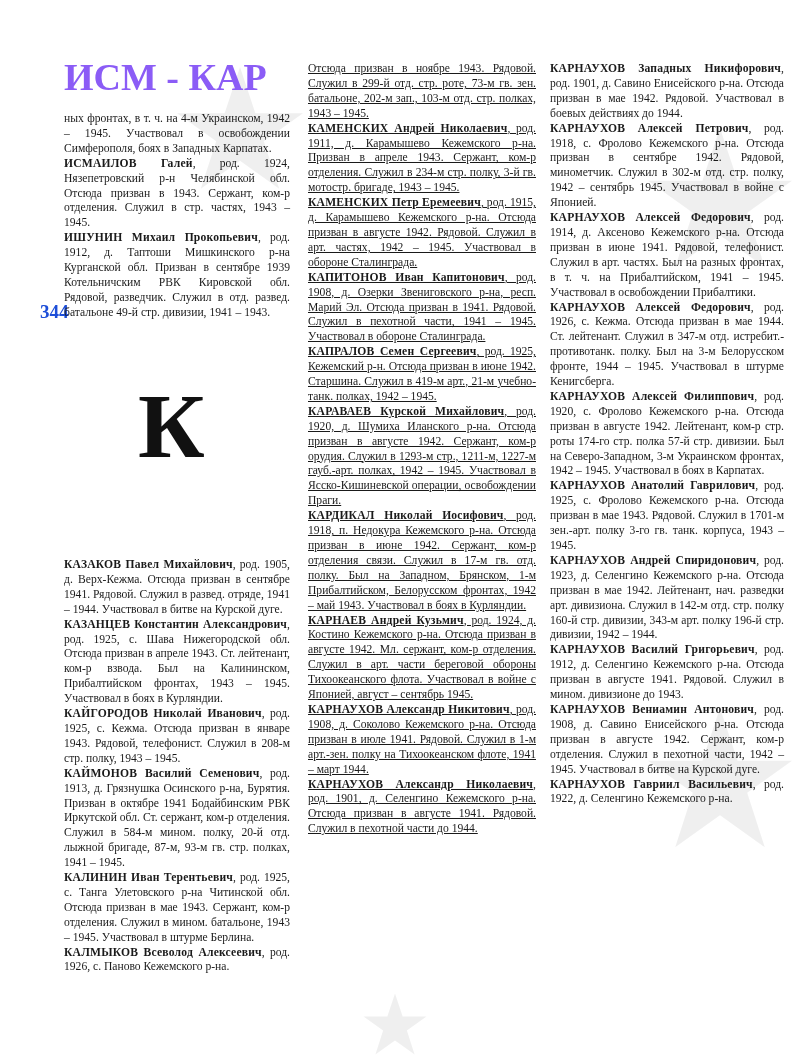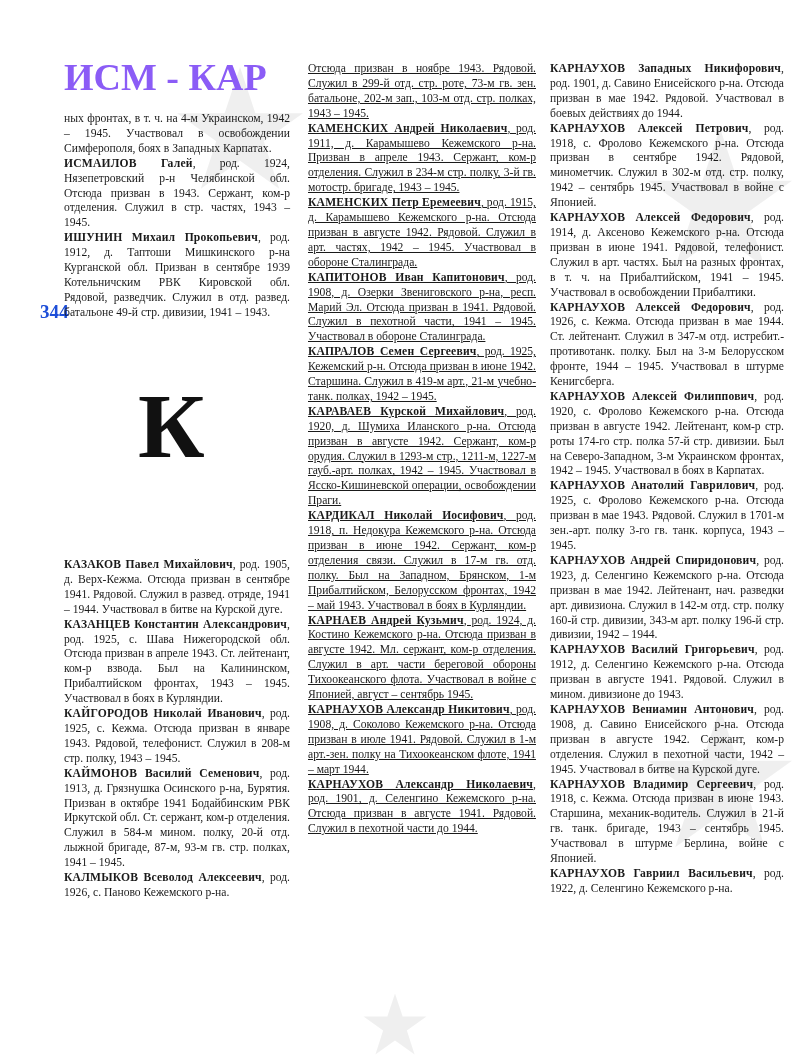--- a/index.html
+++ b/index.html
@@ -44,20 +44,21 @@
   <div class="col col1a">
       <p class="entry"><span>ных фронтах, в т. ч. на 4-м Украинском, 1942 – 1945. Участвовал в освобождении Симферополя, боях в Западных Карпатах.</span></p>
       <p class="entry"><span class="name">ИСМАИЛОВ Галей</span><span>, род. 1924, Нязепетровский р-н Челябинской обл. Отсюда призван в 1943. Сержант, ком-р отделения. Служил в стр. частях, 1943 – 1945.</span></p>
       <p class="entry"><span class="name">ИШУНИН Михаил Прокопьевич</span><span>, род. 1912, д. Таптоши Мишкинского р-на Курганской обл. Призван в сентябре 1939 Котельничским РВК Кировской обл. Рядовой, разведчик. Служил в отд. развед. батальоне 49-й стр. дивизии, 1941 – 1943.</span></p>
     </div>
   <div class="col col1b">
       <p class="entry"><span class="name">КАЗАКОВ Павел Михайлович</span><span>, род. 1905, д. Верх-Кежма. Отсюда призван в сентябре 1941. Рядовой. Служил в развед. отряде, 1941 – 1944. Участвовал в битве на Курской дуге.</span></p>
       <p class="entry"><span class="name">КАЗАНЦЕВ Константин Александрович</span><span>, род. 1925, с. Шава Нижегородской обл. Отсюда призван в апреле 1943. Ст. лейтенант, ком-р взвода. Был на Калининском, Прибалтийском фронтах, 1943 – 1945. Участвовал в боях в Курляндии.</span></p>
       <p class="entry"><span class="name">КАЙГОРОДОВ Николай Иванович</span><span>, род. 1925, с. Кежма. Отсюда призван в январе 1943. Рядовой, телефонист. Служил в 208-м стр. полку, 1943 – 1945.</span></p>
       <p class="entry"><span class="name">КАЙМОНОВ Василий Семенович</span><span>, род. 1913, д. Грязнушка Осинского р-на, Бурятия. Призван в октябре 1941 Бодайбинским РВК Иркутской обл. Ст. сержант, ком-р отделения. Служил в 584-м мином. полку, 20-й отд. лыжной бригаде, 87-м, 93-м гв. стр. полках, 1941 – 1945.</span></p>
+      <p class="entry"><span class="name">КАЛИНИН Иван Терентьевич</span><span>, род. 1925, с. Танга Улетовского р-на Читинской обл. Отсюда призван в мае 1943. Сержант, ком-р отделения. Служил в мином. батальоне, 1943 – 1945. Участвовал в штурме Берлина.</span></p>
       <p class="entry"><span class="name">КАЛМЫКОВ Всеволод Алексеевич</span><span>, род. 1926, с. Паново Кежемского р-на.</span></p>
     </div>
   <div class="col col2">
       <p class="entry"><span>Отсюда призван в ноябре 1943. Рядовой. Служил в 299-й отд. стр. роте, 73-м гв. зен. батальоне, 202-м зап., 103-м отд. стр. полках, 1943 – 1945.</span></p>
       <p class="entry"><span class="name">КАМЕНСКИХ Андрей Николаевич</span><span>, род. 1911, д. Карамышево Кежемского р-на. Призван в апреле 1943. Сержант, ком-р отделения. Служил в 234-м стр. полку, 3-й гв. мотостр. бригаде, 1943 – 1945.</span></p>
       <p class="entry"><span class="name">КАМЕНСКИХ Петр Еремеевич</span><span>, род. 1915, д. Карамышево Кежемского р-на. Отсюда призван в августе 1942. Рядовой. Служил в арт. частях, 1942 – 1945. Участвовал в обороне Сталинграда.</span></p>
       <p class="entry"><span class="name">КАПИТОНОВ Иван Капитонович</span><span>, род. 1908, д. Озерки Звениговского р-на, респ. Марий Эл. Отсюда призван в 1941. Рядовой. Служил в пехотной части, 1941 – 1945. Участвовал в обороне Сталинграда.</span></p>
       <p class="entry"><span class="name">КАПРАЛОВ Семен Сергеевич</span><span>, род. 1925, Кежемский р-н. Отсюда призван в июне 1942. Старшина. Служил в 419-м арт., 21-м учебно-танк. полках, 1942 – 1945.</span></p>
       <p class="entry"><span class="name">КАРАВАЕВ Курской Михайлович</span><span>, род. 1920, д. Шумиха Иланского р-на. Отсюда призван в августе 1942. Сержант, ком-р орудия. Служил в 1293-м стр., 1211-м, 1227-м гауб.-арт. полках, 1942 – 1945. Участвовал в Ясско-Кишиневской операции, освобождении Праги.</span></p>
       <p class="entry"><span class="name">КАРДИКАЛ Николай Иосифович</span><span>, род. 1918, п. Недокура Кежемского р-на. Отсюда призван в июне 1942. Сержант, ком-р отделения связи. Служил в 17-м гв. отд. полку. Был на Западном, Брянском, 1-м Прибалтийском, Белорусском фронтах, 1942 – май 1943. Участвовал в боях в Курляндии.</span></p>
@@ -68,16 +69,15 @@
   <div class="col col3">
       <p class="entry"><span class="name">КАРНАУХОВ Западных Никифорович</span><span>, род. 1901, д. Савино Енисейского р-на. Отсюда призван в мае 1942. Рядовой. Участвовал в боевых действиях до 1944.</span></p>
       <p class="entry"><span class="name">КАРНАУХОВ Алексей Петрович</span><span>, род. 1918, с. Фролово Кежемского р-на. Отсюда призван в сентябре 1942. Рядовой, минометчик. Служил в 302-м отд. стр. полку, 1942 – сентябрь 1945. Участвовал в войне с Японией.</span></p>
       <p class="entry"><span class="name">КАРНАУХОВ Алексей Федорович</span><span>, род. 1914, д. Аксеново Кежемского р-на. Отсюда призван в июне 1941. Рядовой, телефонист. Служил в арт. частях. Был на разных фронтах, в т. ч. на Прибалтийском, 1941 – 1945. Участвовал в освобождении Прибалтики.</span></p>
       <p class="entry"><span class="name">КАРНАУХОВ Алексей Федорович</span><span>, род. 1926, с. Кежма. Отсюда призван в мае 1944. Ст. лейтенант. Служил в 347-м отд. истребит.-противотанк. полку. Был на 3-м Белорусском фронте, 1944 – 1945. Участвовал в штурме Кенигсберга.</span></p>
       <p class="entry"><span class="name">КАРНАУХОВ Алексей Филиппович</span><span>, род. 1920, с. Фролово Кежемского р-на. Отсюда призван в августе 1942. Лейтенант, ком-р стр. роты 174-го стр. полка 57-й стр. дивизии. Был на Северо-Западном, 3-м Украинском фронтах, 1942 – 1945. Участвовал в боях в Карпатах.</span></p>
       <p class="entry"><span class="name">КАРНАУХОВ Анатолий Гаврилович</span><span>, род. 1925, с. Фролово Кежемского р-на. Отсюда призван в мае 1943. Рядовой. Служил в 1701-м зен.-арт. полку 3-го гв. танк. корпуса, 1943 – 1945.</span></p>
       <p class="entry"><span class="name">КАРНАУХОВ Андрей Спиридонович</span><span>, род. 1923, д. Селенгино Кежемского р-на. Отсюда призван в мае 1942. Лейтенант, нач. разведки арт. дивизиона. Служил в 142-м отд. стр. полку 160-й стр. дивизии, 343-м арт. полку 196-й стр. дивизии, 1942 – 1944.</span></p>
       <p class="entry"><span class="name">КАРНАУХОВ Василий Григорьевич</span><span>, род. 1912, д. Селенгино Кежемского р-на. Отсюда призван в августе 1941. Рядовой. Служил в мином. дивизионе до 1943.</span></p>
       <p class="entry"><span class="name">КАРНАУХОВ Вениамин Антонович</span><span>, род. 1908, д. Савино Енисейского р-на. Отсюда призван в августе 1942. Сержант, ком-р отделения. Служил в пехотной части, 1942 – 1945. Участвовал в битве на Курской дуге.</span></p>
-      <p class="entry"><span class="name">КАРНАУХОВ Владимир Сергеевич</span><span>, род. 1918, с. Кежма. Отсюда призван в июне 1943. Старшина, механик-водитель. Служил в 21-й гв. танк. бригаде, 1943 – сентябрь 1945. Участвовал в штурме Берлина, войне с Японией.</span></p>
       <p class="entry"><span class="name">КАРНАУХОВ Гавриил Васильевич</span><span>, род. 1922, д. Селенгино Кежемского р-на.</span></p>
     </div>
 </div>
 
 </body></html>

